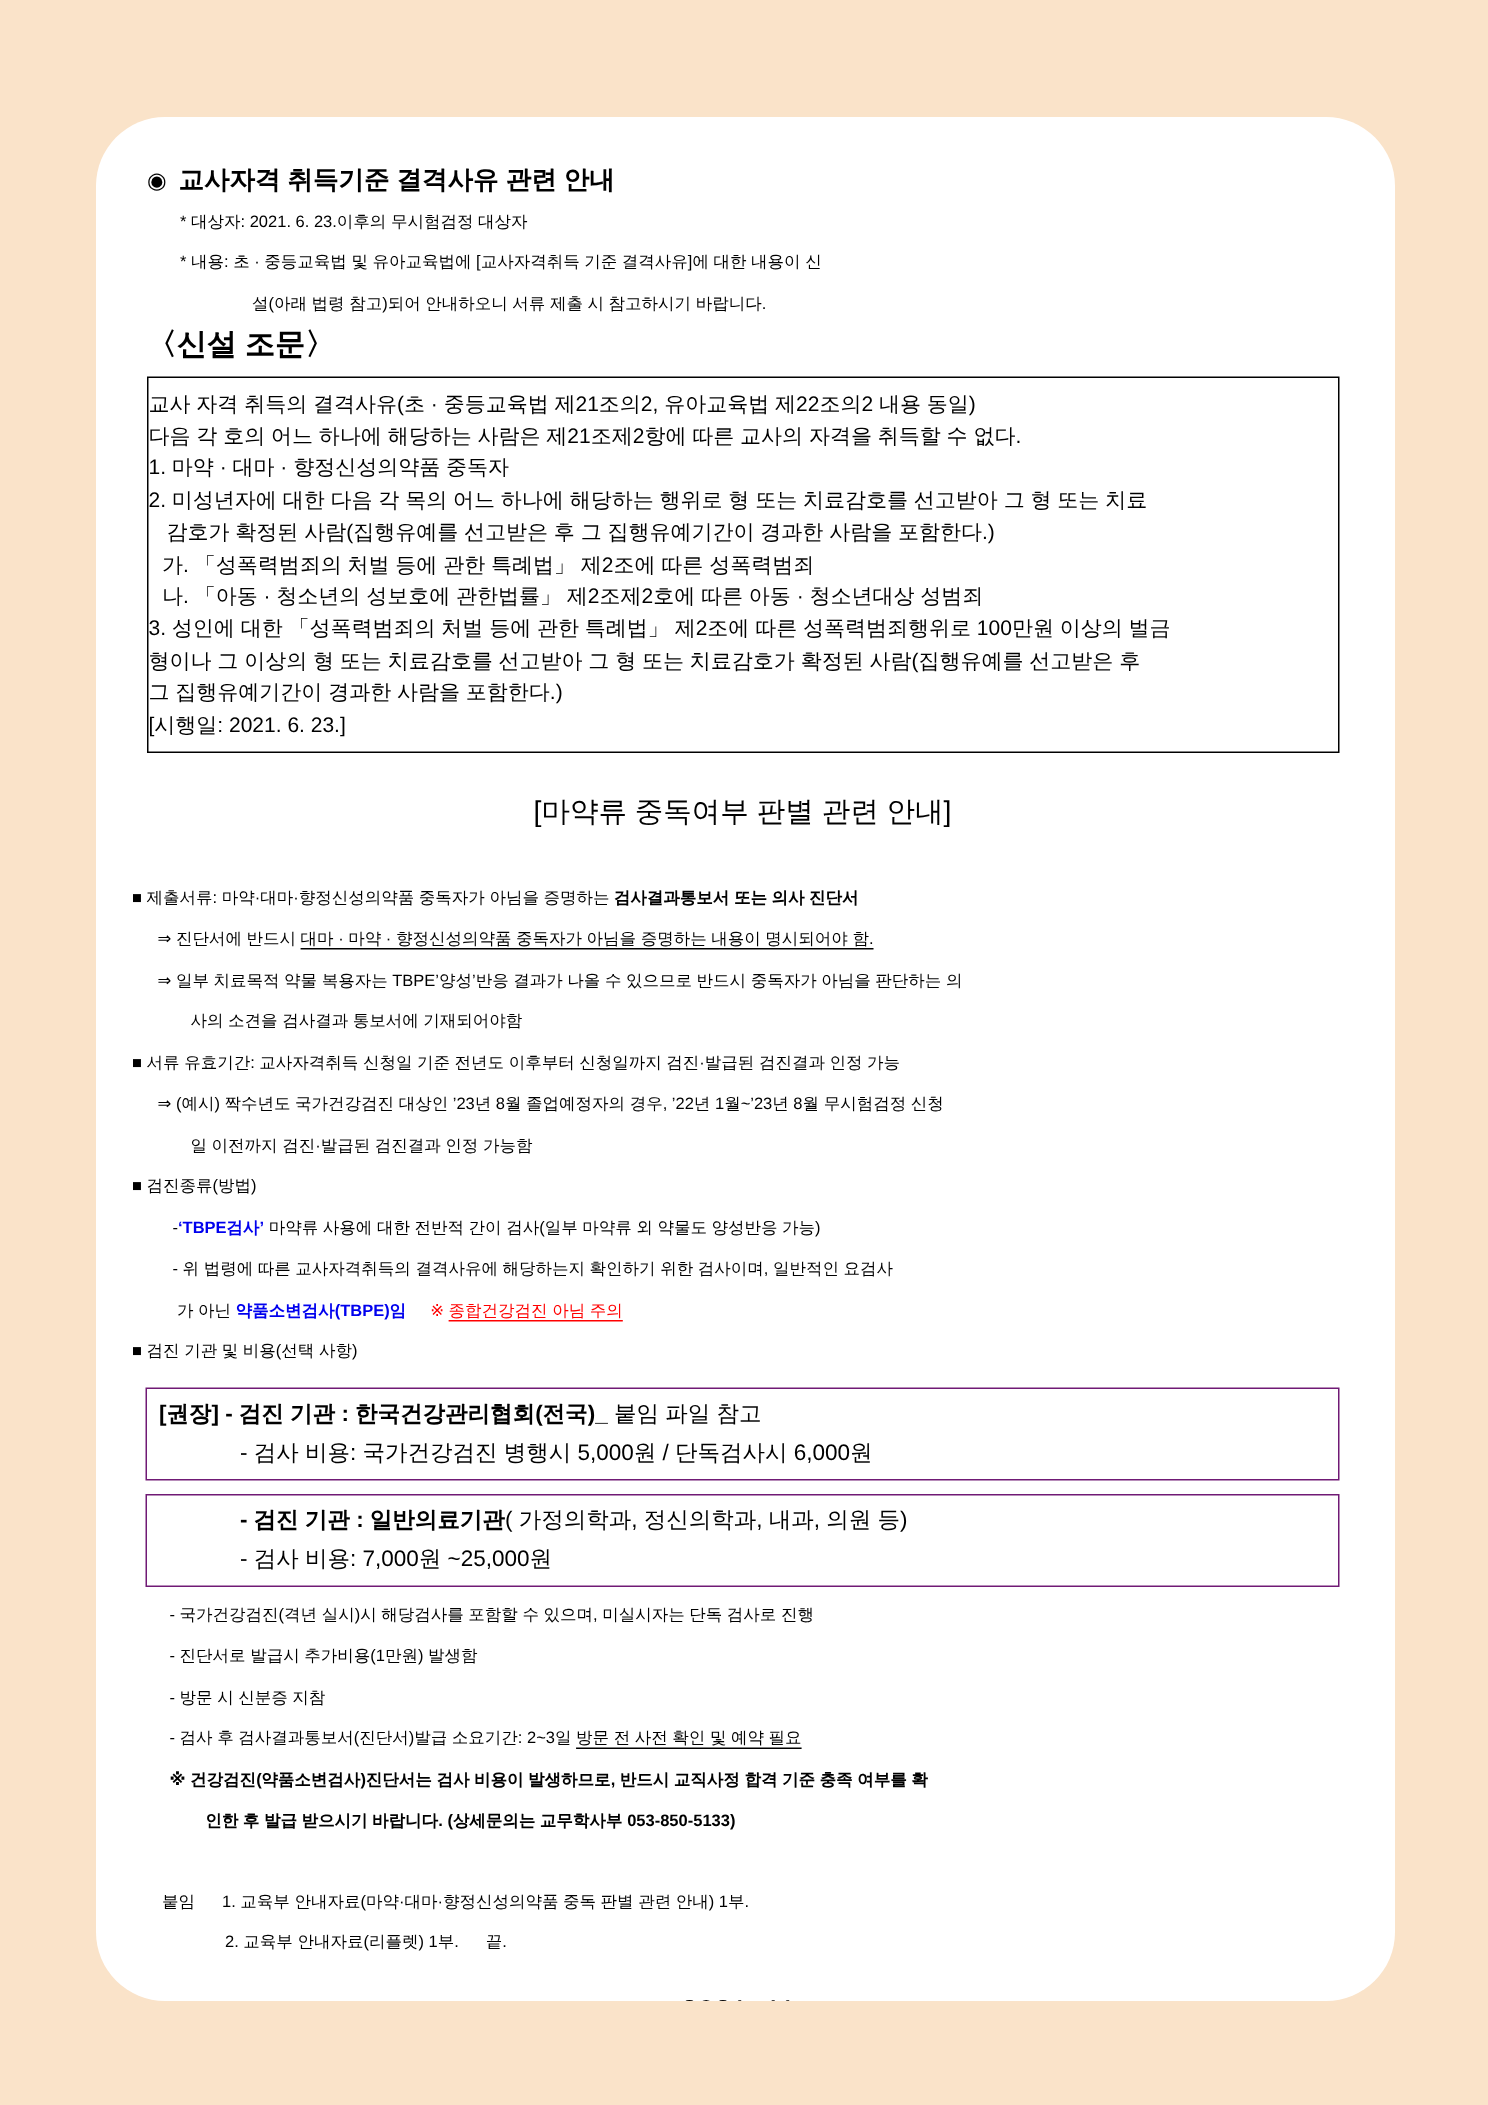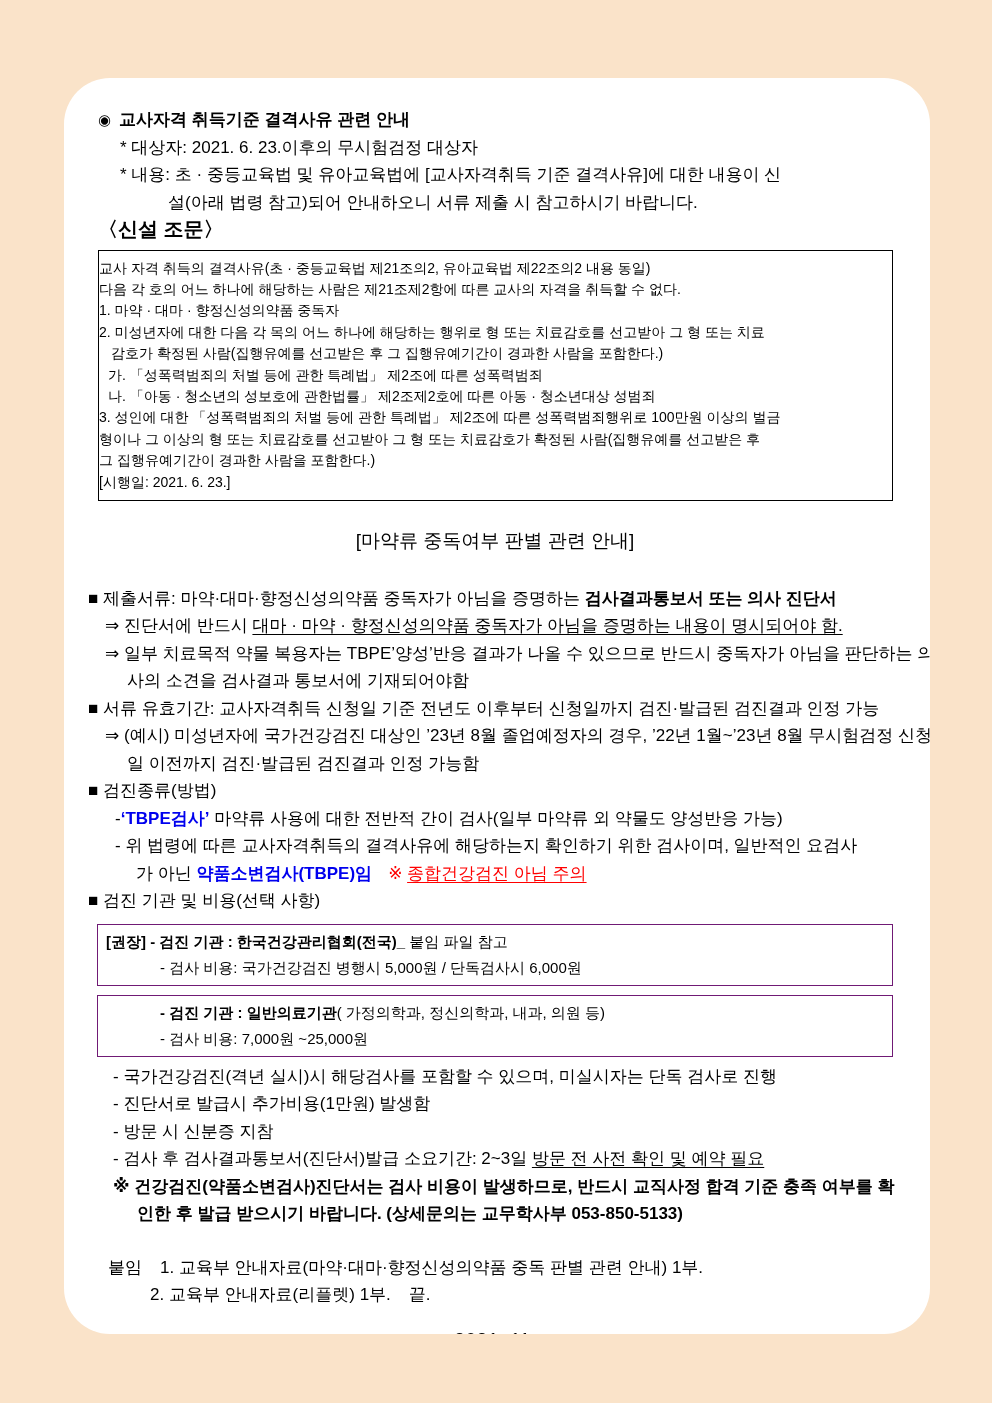--- a/index.html
+++ b/index.html
@@ -13,21 +13,21 @@
     overflow: hidden;
   }
   .card {
     position: absolute; left: 64px; top: 78px;
     width: 866px; height: 1256px;
     background: #ffffff;
     border-radius: 46px;
     padding: 28px 28px 0 24px;
     overflow: hidden;
   }
-  .line { font-size: 17px; line-height: 27.5px; white-space: nowrap; }
+  .line { font-size: 11px; line-height: 27.5px; white-space: nowrap; }
   .b { font-weight: bold; }
   .u { text-decoration: underline; text-underline-offset: 3px; }
   .blue { color: #0000ee; font-weight: bold; }
   .red { color: #ff0000; }
   .red-u { color: #ff0000; text-decoration: underline; text-underline-offset: 3px; }
 
   .doc-title { font-size: 17px; font-weight: bold; margin-left: 10px; }
   .doc-title .bullet { margin-right: 8px; font-size: 15px; }
   .ind-star { margin-left: 32px; }
   .ind-star-cont { margin-left: 80px; }
@@ -47,21 +47,21 @@
     text-align: center;
     font-size: 19px;
     margin-top: 26px;
     margin-bottom: 30px;
     line-height: 28px;
   }
 
   .ind-arrow { margin-left: 17px; }
   .ind-arrow-cont { margin-left: 39px; }
   .ind-dash { margin-left: 27px; }
-  .ind-dash-cont { margin-left: 48px; }
+  .ind-dash-cont { margin-left: 30px; }
   .gap-mark { margin-left: 16px; }
 
   .cost-box {
     margin-left: 9px;
     width: 796px;
     border: 1px solid #701a75;
     padding: 4px 8px;
   }
   .cost-box .cline { font-size: 15px; line-height: 26px; white-space: nowrap; }
   .cost-ind { margin-left: 54px; }
@@ -112,21 +112,21 @@
   <div class="line">
     <span>■ 제출서류: 마약·대마·향정신성의약품 중독자가 아님을 증명하는 </span><span class="b">검사결과통보서 또는 의사 진단서</span>
   </div>
   <div class="line ind-arrow">
     <span>⇒ 진단서에 반드시 </span><span class="u">대마 · 마약 · 향정신성의약품 중독자가 아님을 증명하는 내용이 명시되어야 함.</span>
   </div>
   <div class="line ind-arrow">⇒ 일부 치료목적 약물 복용자는 TBPE’양성’반응 결과가 나올 수 있으므로 반드시 중독자가 아님을 판단하는 의</div>
   <div class="line ind-arrow-cont">사의 소견을 검사결과 통보서에 기재되어야함</div>
 
   <div class="line">■ 서류 유효기간: 교사자격취득 신청일 기준 전년도 이후부터 신청일까지 검진·발급된 검진결과 인정 가능</div>
-  <div class="line ind-arrow">⇒ (예시) 미성년자에 국가건강검진 대상인 ’23년 8월 졸업예정자의 경우, ’22년 1월~’23년 8월 무시험검정 신청</div>
+  <div class="line ind-arrow">⇒ (예시) 짝수년도 국가건강검진 대상인 ’23년 8월 졸업예정자의 경우, ’22년 1월~’23년 8월 무시험검정 신청</div>
   <div class="line ind-arrow-cont">일 이전까지 검진·발급된 검진결과 인정 가능함</div>
 
   <div class="line">■ 검진종류(방법)</div>
   <div class="line ind-dash">
     <span>-</span><span class="blue">‘TBPE검사’</span><span> 마약류 사용에 대한 전반적 간이 검사(일부 마약류 외 약물도 양성반응 가능)</span>
   </div>
   <div class="line ind-dash">- 위 법령에 따른 교사자격취득의 결격사유에 해당하는지 확인하기 위한 검사이며, 일반적인 요검사</div>
   <div class="line ind-dash-cont">
     <span>가 아닌 </span><span class="blue">약품소변검사(TBPE)임</span><span class="red gap-mark">※</span>&nbsp;<span class="red-u">종합건강검진 아님 주의</span>
   </div>

